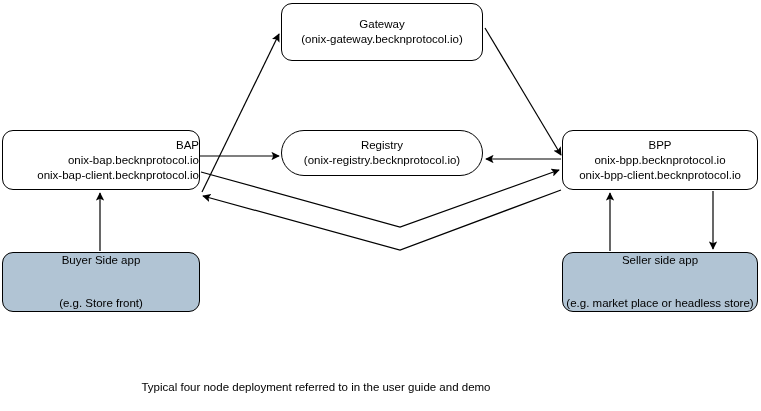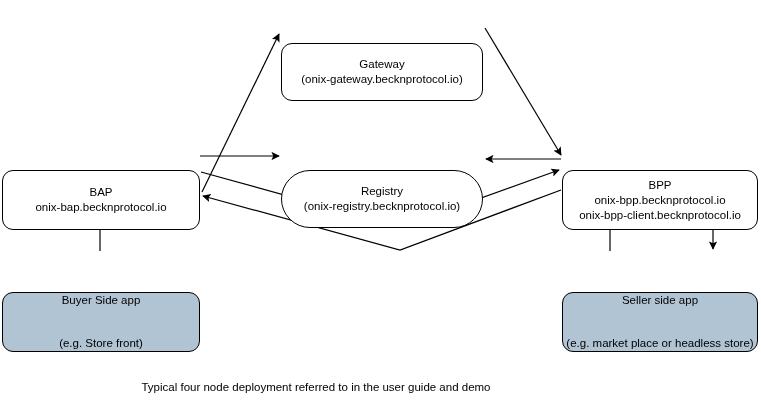--- a/index.html
+++ b/index.html
@@ -25,21 +25,20 @@
     background: #ffffff;
     display: flex;
     flex-direction: column;
     align-items: center;
     justify-content: center;
     text-align: center;
     font-size: 11.5px;
     line-height: 15px;
     color: #000000;
     z-index: 3;
-    margin-top: 40px;
   }
   .node.shaded {
     background: #b1c4d4;
     justify-content: space-between;
   }
   .node .line {
     display: block;
     white-space: nowrap;
   }
   #edges {
@@ -93,26 +92,27 @@
 
       <line x1="713" y1="191" x2="713" y2="249" marker-end="url(#arrowhead)"></line>
     </g>
   </svg>
 
   <div class="node" style="left:281px; top:3px; width:202px; height:58px;">
     <span class="line">Gateway</span>
     <span class="line">(onix-gateway.becknprotocol.io)</span>
   </div>
 
-  <div class="node" style="left:2px; top:130px; width:198px; height:60px;">
+  <div class="node" style="left:2px; top:130px; width:198px; height:60px;align-items:flex-end;">
     <span class="line">BAP</span>
     <span class="line">onix-bap.becknprotocol.io</span>
+    <span class="line">onix-bap-client.becknprotocol.io</span>
   </div>
 
-  <div class="node" style="left:281px; top:130px; width:202px; height:58px;border-radius:29px;">
+  <div class="node" style="left:281px; top:130px; width:202px; height:46px;border-radius:29px;">
     <span class="line">Registry</span>
     <span class="line">(onix-registry.becknprotocol.io)</span>
   </div>
 
   <div class="node" style="left:562px; top:130px; width:196px; height:60px;align-items:center;">
     <span class="line">BPP</span>
     <span class="line">onix-bpp.becknprotocol.io</span>
     <span class="line">onix-bpp-client.becknprotocol.io</span>
   </div>
 

